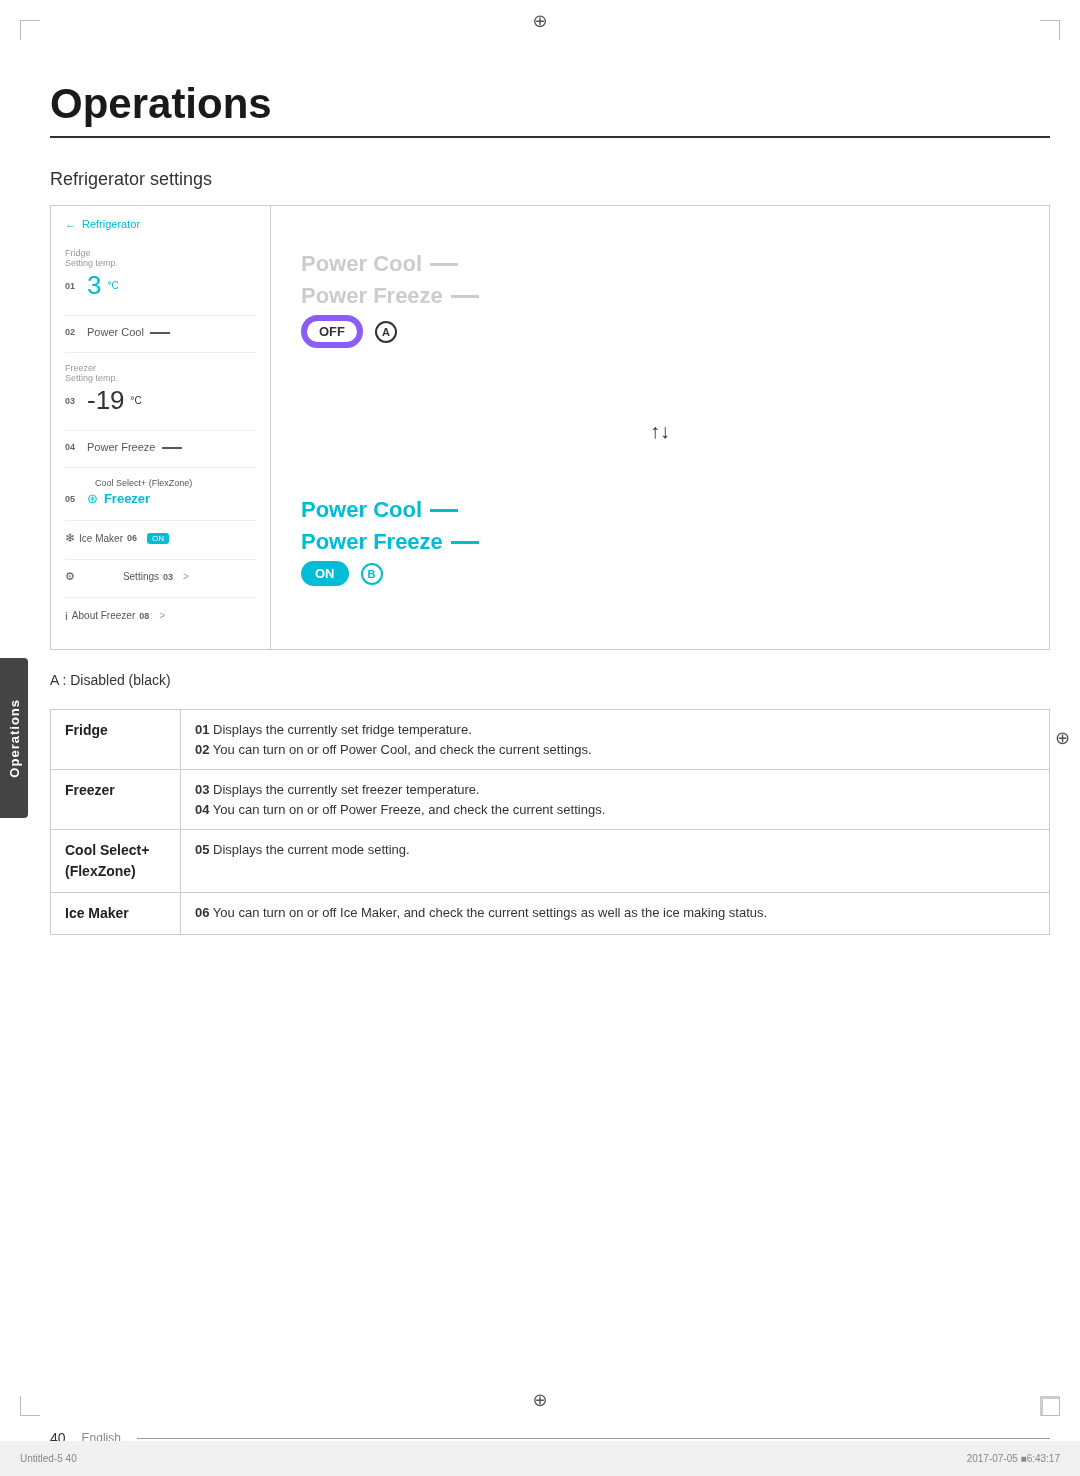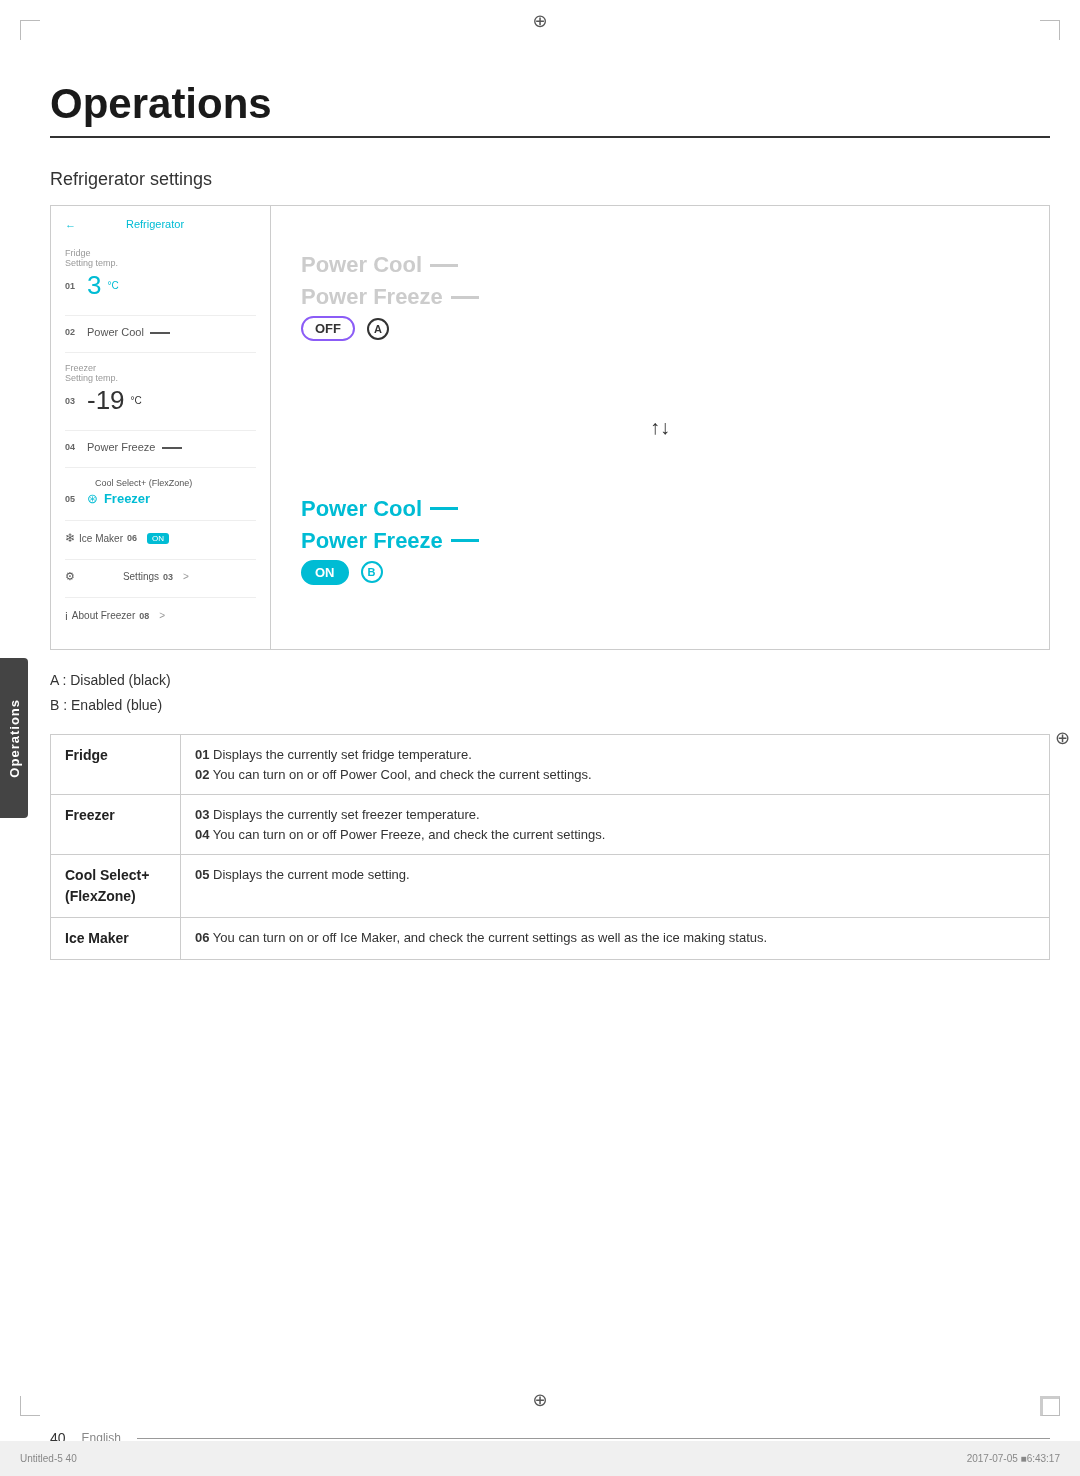--- a/index.html
+++ b/index.html
@@ -242,21 +242,21 @@
       background: #ccc;
       vertical-align: middle;
     }
     .power-dash.active {
       background: #00bcd4;
     }
 
     .off-btn {
       display: inline-block;
       padding: 3px 12px;
-      border: 2px solid #8b5cf6;
+      border: 6px solid #8b5cf6;
       border-radius: 20px;
       font-size: 13px;
       font-weight: bold;
       color: #333;
       background: white;
     }
     .on-btn {
       display: inline-block;
       padding: 3px 12px;
       border: 2px solid #00bcd4;
@@ -389,21 +389,21 @@
   <h1 class="page-title">Operations</h1>
   <hr class="title-underline">
 
   <p class="section-label">Refrigerator settings</p>
 
   <div class="diagram-container">
 
     <div class="phone-panel">
       <div class="phone-header">
         <span class="phone-header-arrow">←</span>
-        <span style="color:#00bcd4; font-size:11px;margin-left:44px;">Refrigerator</span>
+        <span style="color:#00bcd4; font-size:11px;">Refrigerator</span>
       </div>
 
       <div class="phone-row">
         <div class="phone-row-label">Fridge<br>Setting temp.</div>
         <div class="phone-row-main">
           <span class="num-badge">01</span>
           <span class="temp-big">3</span>
           <span class="temp-sup">°C</span>
         </div>
       </div>
@@ -507,21 +507,20 @@
           <span class="on-btn">ON</span>
           <span class="badge-b">B</span>
         </div>
       </div>
 
     </div>
   </div>
 
   <div class="legend">
     <div>A : Disabled (black)</div>
-    <div>B : Enabled (blue)</div>
   </div>
 
   <table class="info-table">
     <tbody>
 
       <tr>
         <td class="row-label">Fridge</td>
         <td class="row-desc">
           <span class="num-bold">01</span> Displays the currently set fridge temperature.<br>
           <span class="num-bold">02</span> You can turn on or off Power Cool, and check the current settings.

